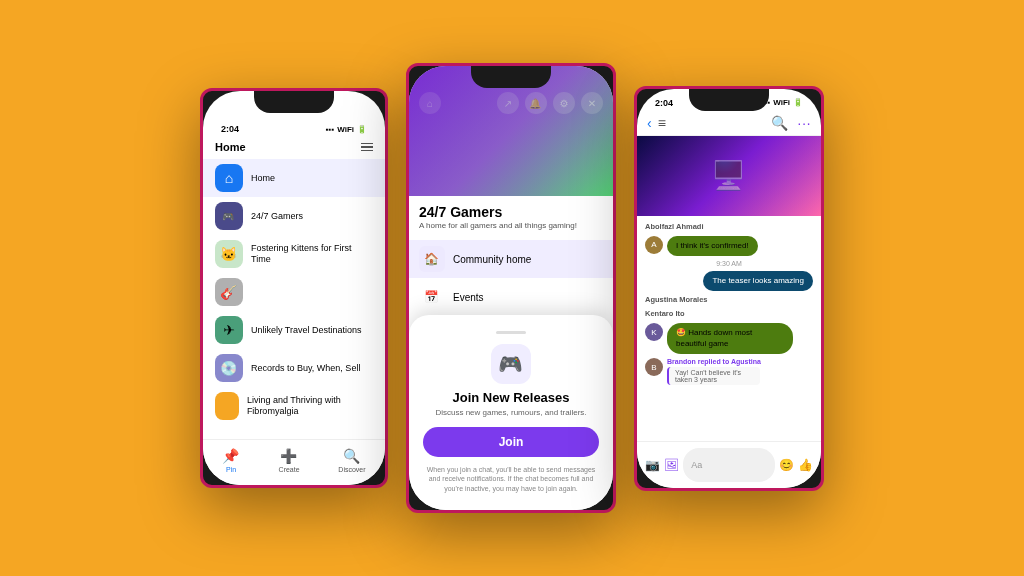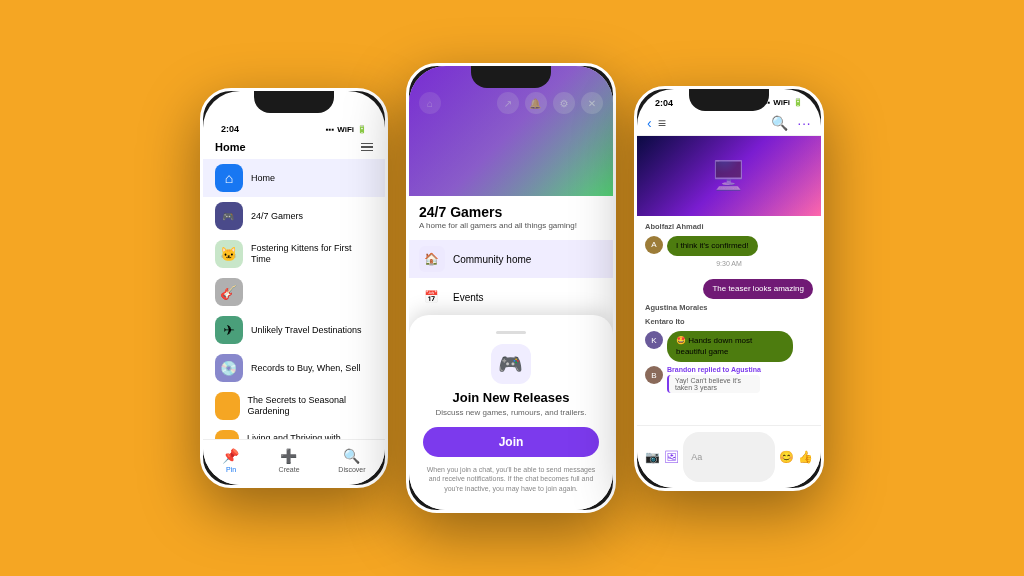--- a/index.html
+++ b/index.html
@@ -19,26 +19,26 @@
       align-items: center;
       justify-content: center;
       gap: 18px;
       width: 100%;
       height: 100%;
       padding: 20px;
     }
 
     
     .phone {
-      border-radius: 31px;
+      border-radius: 12px;
       background: #1a1a1a;
       position: relative;
       overflow: hidden;
       box-shadow: 0 20px 60px rgba(0,0,0,0.4);
-      border: 3px solid #ffffff;
+      border: 3px solid #be185d;
     }
 
     .phone-screen {
       width: 100%;
       height: 100%;
       background: #fff;
       overflow: hidden;
       position: relative;
       border-radius: 37px;
     }
@@ -415,24 +415,23 @@
       line-height: 1.3;
     }
 
     .chat-bubble.incoming {
       background: #4d7c0f;
       align-self: flex-start;
       color: #000;
     }
 
     .chat-bubble.outgoing {
-      background: #701a75;
+      background: #0c4a6e;
       align-self: flex-end;
       color: #fff;
-      margin-top: 8px;
     }
 
     .chat-timestamp {
       text-align: center;
       font-size: 7px;
       color: #999;
     }
 
     .reply-bubble {
       background: #f8f8f8;
@@ -486,21 +485,21 @@
       padding: 6px 8px;
       border-top: 1px solid #eee;
       background: #fff;
       gap: 4px;
     }
 
     .chat-input {
       flex: 1;
       background: #f0f0f0;
       border-radius: 16px;
-      padding: 20px 8px;
+      padding: 12px 8px;
       font-size: 9px;
       color: #999;
       display: flex;
       align-items: center;
     }
 
     .chat-action-icon {
       font-size: 12px;
       color: #7c3aed;
     }
@@ -568,24 +567,20 @@
             <span class="item-text">Unlikely Travel Destinations</span>
           </li>
 
           <li class="sidebar-item">
             <div class="item-icon" style="background:#8888cc;">
               <span style="font-size:14px;">💿</span>
             </div>
             <span class="item-text">Records to Buy, When, Sell</span>
           </li>
 
-          <li class="sidebar-item">
-            <div class="color-swatch" style="background:#F5A623;"></div>
-            <span class="item-text">The Secrets to Seasonal Gardening</span>
-          </li>
 
           <li class="sidebar-item">
             <div class="color-swatch" style="background:#F5A623;"></div>
             <span class="item-text">Living and Thriving with Fibromyalgia</span>
           </li>
         </ul>
 
         <div class="bottom-tabs">
           <div class="bottom-tab active">
             <span class="tab-icon">📌</span>

